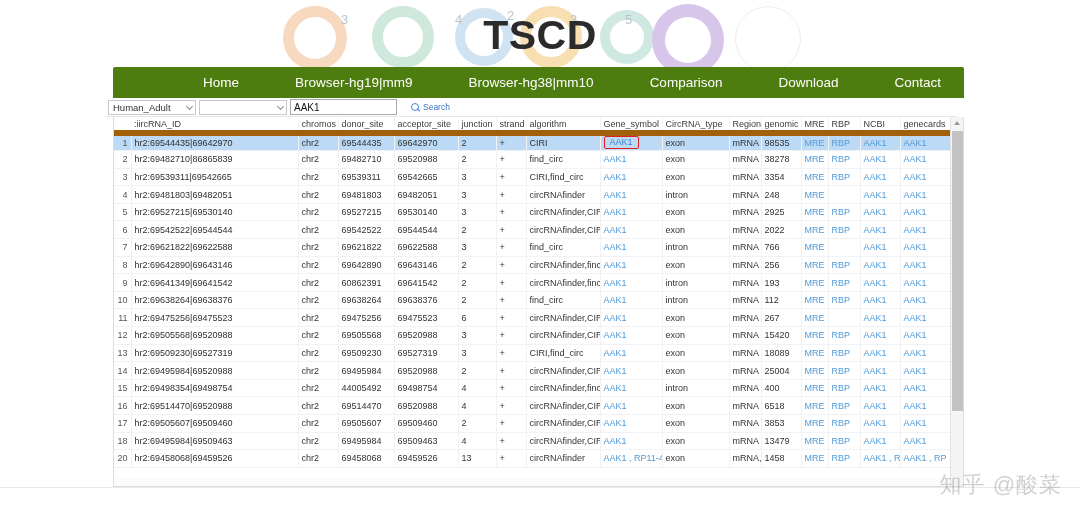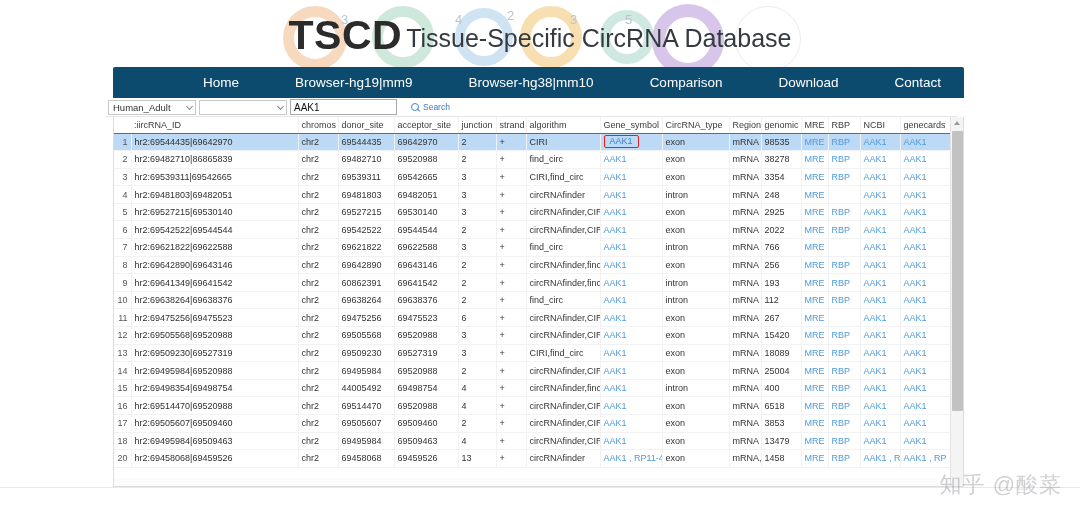--- a/index.html
+++ b/index.html
@@ -35,21 +35,21 @@
   }
   .logo-sub {
     font-size: 25px; color: #343a40; line-height: 1;
     padding-top: 6px;
     font-family: "Liberation Sans", sans-serif;
   }
 
   
   .navbar {
     position: absolute; left: 113px; top: 67px; width: 851px; height: 31px;
-    background: #0c4a6e; display: flex; align-items: center;
+    background: #4d7c0f; display: flex; align-items: center;
     border-radius: 2px 2px 0 0;
   }
   .nav-item {
     color: #ffffff; font-size: 13.5px; padding: 0 0;
     text-decoration: none; white-space: nowrap;
     font-family: "Liberation Sans", sans-serif;
   }
   .nav-item:nth-child(1) { margin-left: 90px; }
   .nav-item + .nav-item { margin-left: 56px; }
 
@@ -102,21 +102,21 @@
     overflow: hidden;
   }
   table.grid {
     border-collapse: collapse; table-layout: fixed;
     width: 836px; font-size: 9px; color: #333;
     font-family: "Liberation Sans", sans-serif;
   }
   table.grid th {
     font-weight: normal; text-align: left; color: #3c3c3c;
     font-size: 9px; height: 16px; padding: 0 3px;
-    background: #ffffff; border-bottom: 1px solid #a16207;
+    background: #ffffff; border-bottom: 6px solid #a16207;
     white-space: nowrap; overflow: hidden;
   }
   table.grid td {
     height: 17.6px; padding: 0 3px; border-bottom: 1px solid #f0f2f5;
     white-space: nowrap; overflow: hidden; vertical-align: middle;
     background: #ffffff;
   }
   tr.row-sel td { background: #bcd9f5; }
   td.rownum { color: #555; text-align: right; padding-right: 4px; font-size: 9px; }
   td.idcell { color: #2f2f2f; }
@@ -175,21 +175,20 @@
     <div class="ring" style="left:735px; top:6px; width:66px; height:66px; border-width:1.5px; border-color:#ececf2;"></div>
 
     <div class="ring-num" style="left:341px; top:12px;">3</div>
     <div class="ring-num" style="left:455px; top:12px;">4</div>
     <div class="ring-num" style="left:507px; top:8px;">2</div>
     <div class="ring-num" style="left:570px; top:12px;">3</div>
     <div class="ring-num" style="left:625px; top:12px;">5</div>
 
     <div class="logo-wrap">
       <span class="logo-main">TSCD</span>
-      <span class="logo-sub">Tissue-Specific CircRNA Database</span>
     </div>
   </div>
 
   <div class="navbar" id="navbar">
       <a class="nav-item" href="#">Home</a>
       <a class="nav-item" href="#">Browser-hg19|mm9</a>
       <a class="nav-item" href="#">Browser-hg38|mm10</a>
       <a class="nav-item" href="#">Comparison</a>
       <a class="nav-item" href="#">Download</a>
       <a class="nav-item" href="#">Contact</a>

